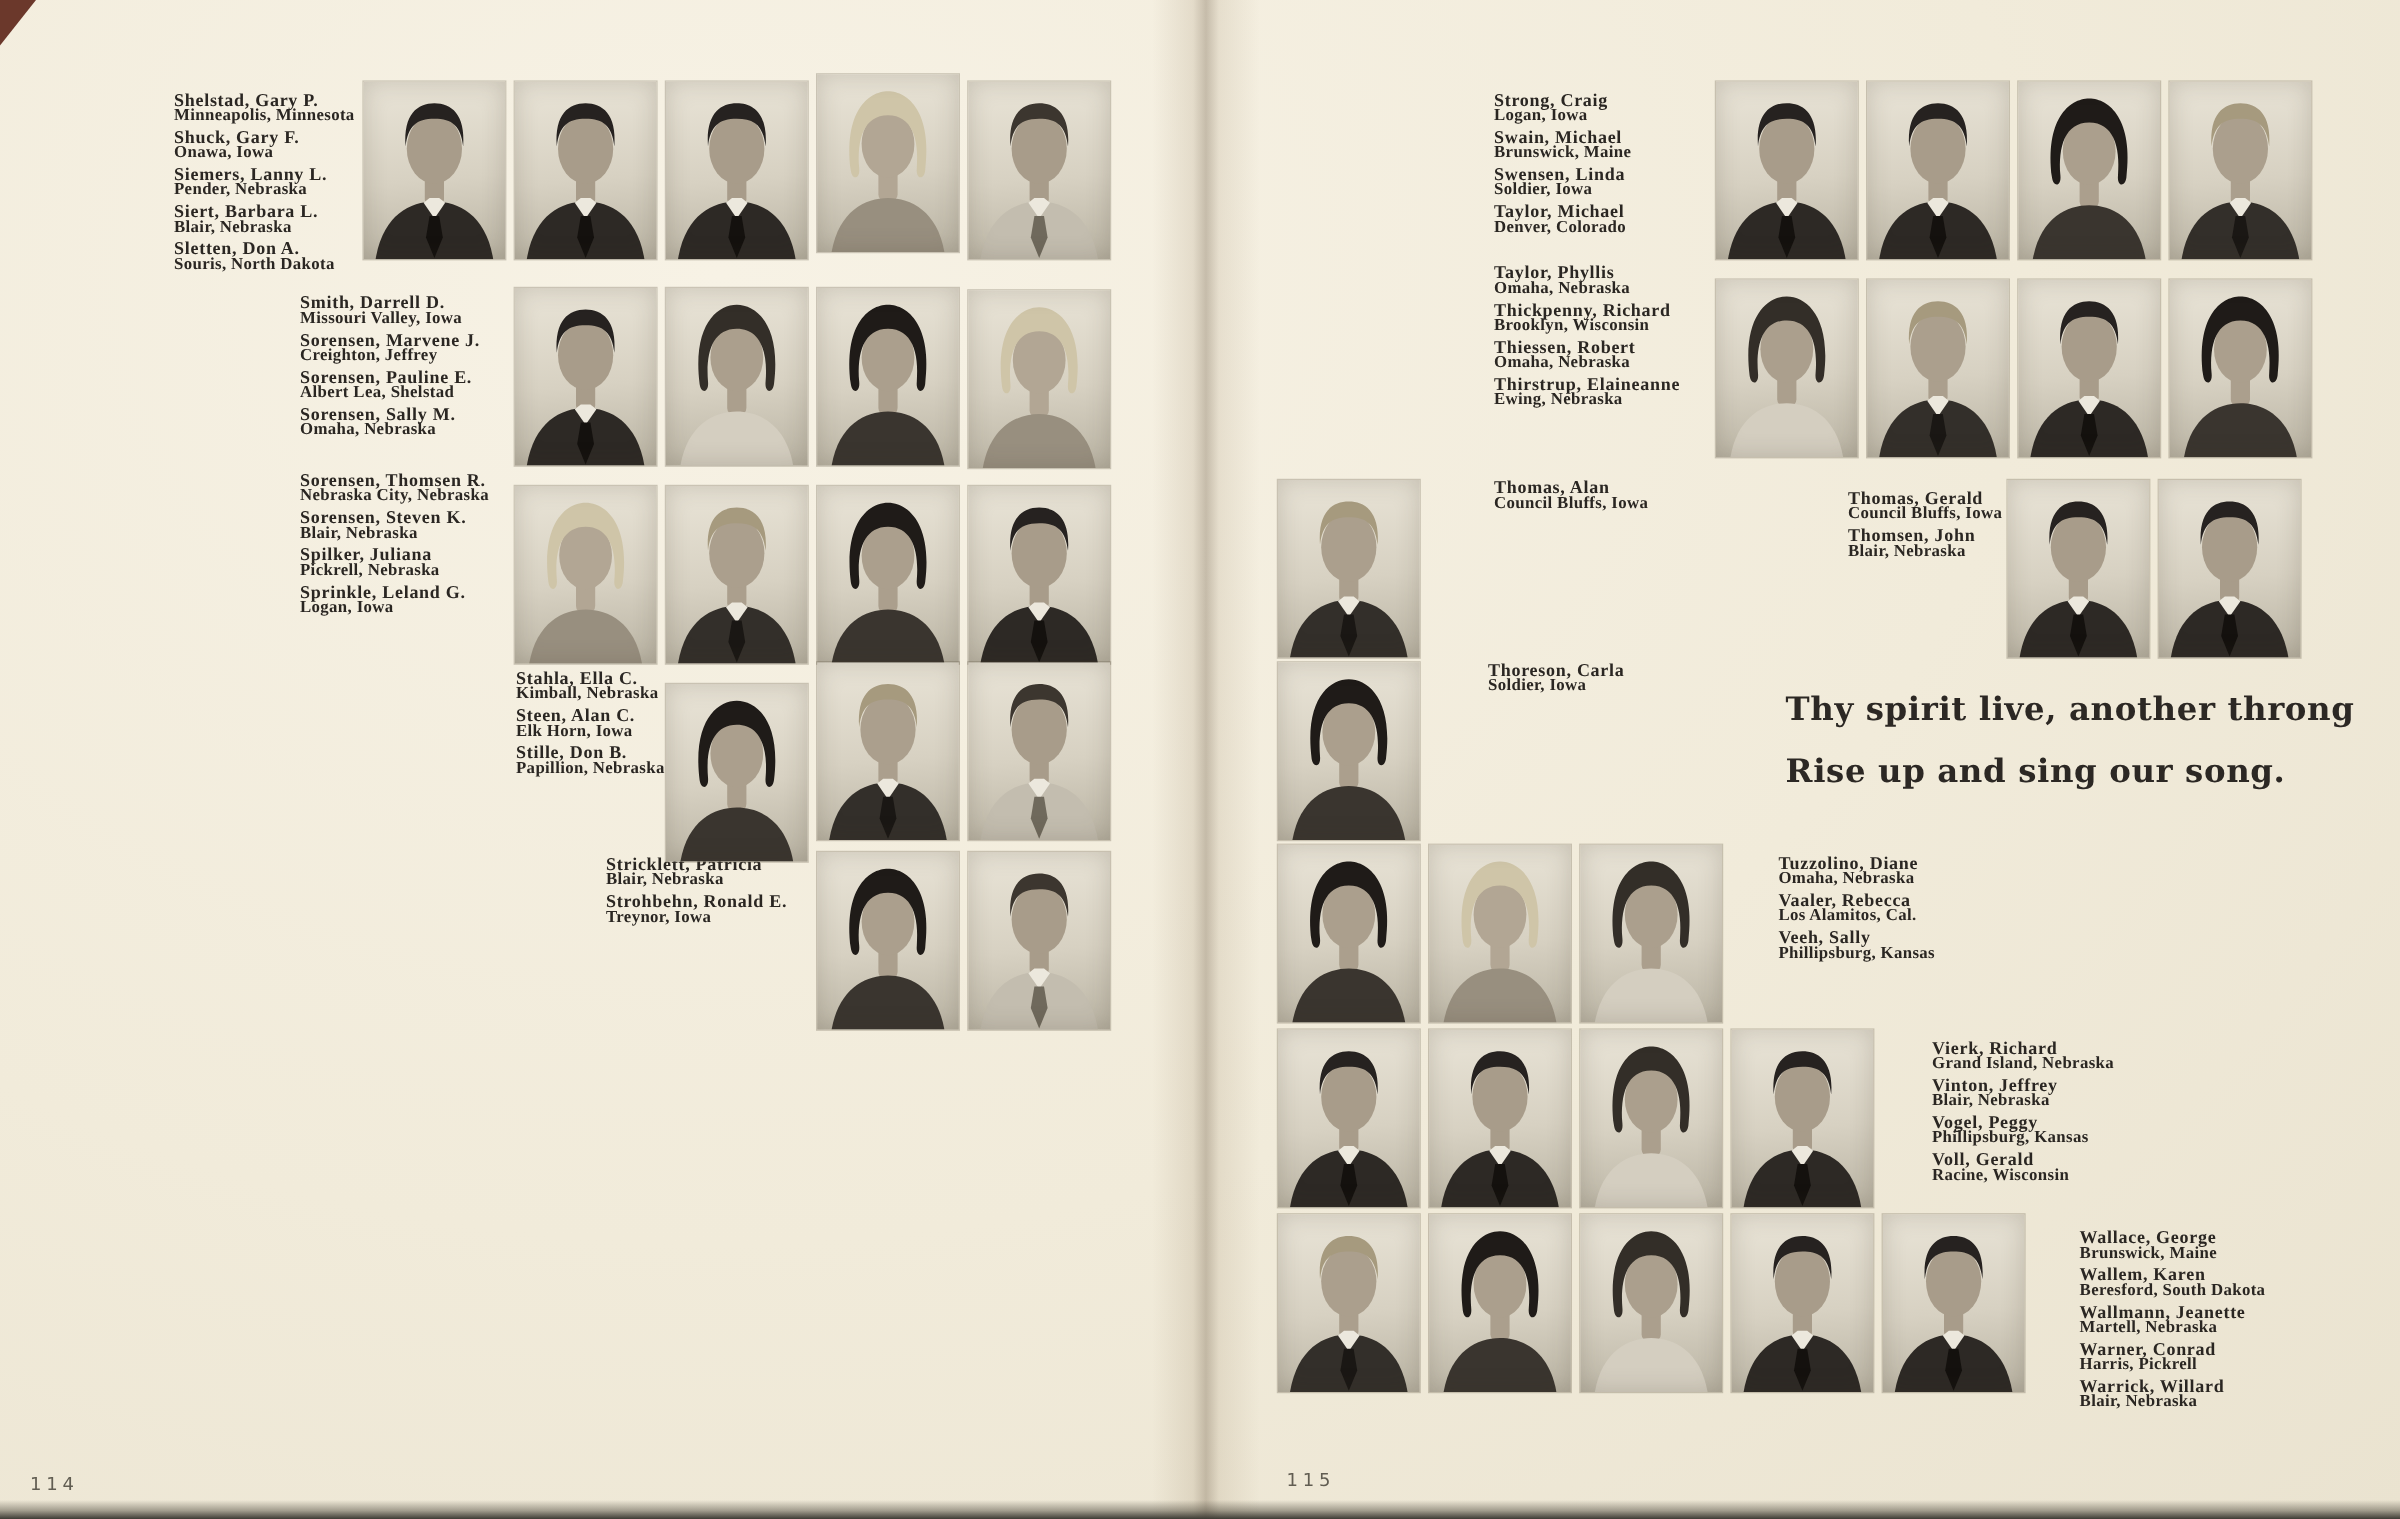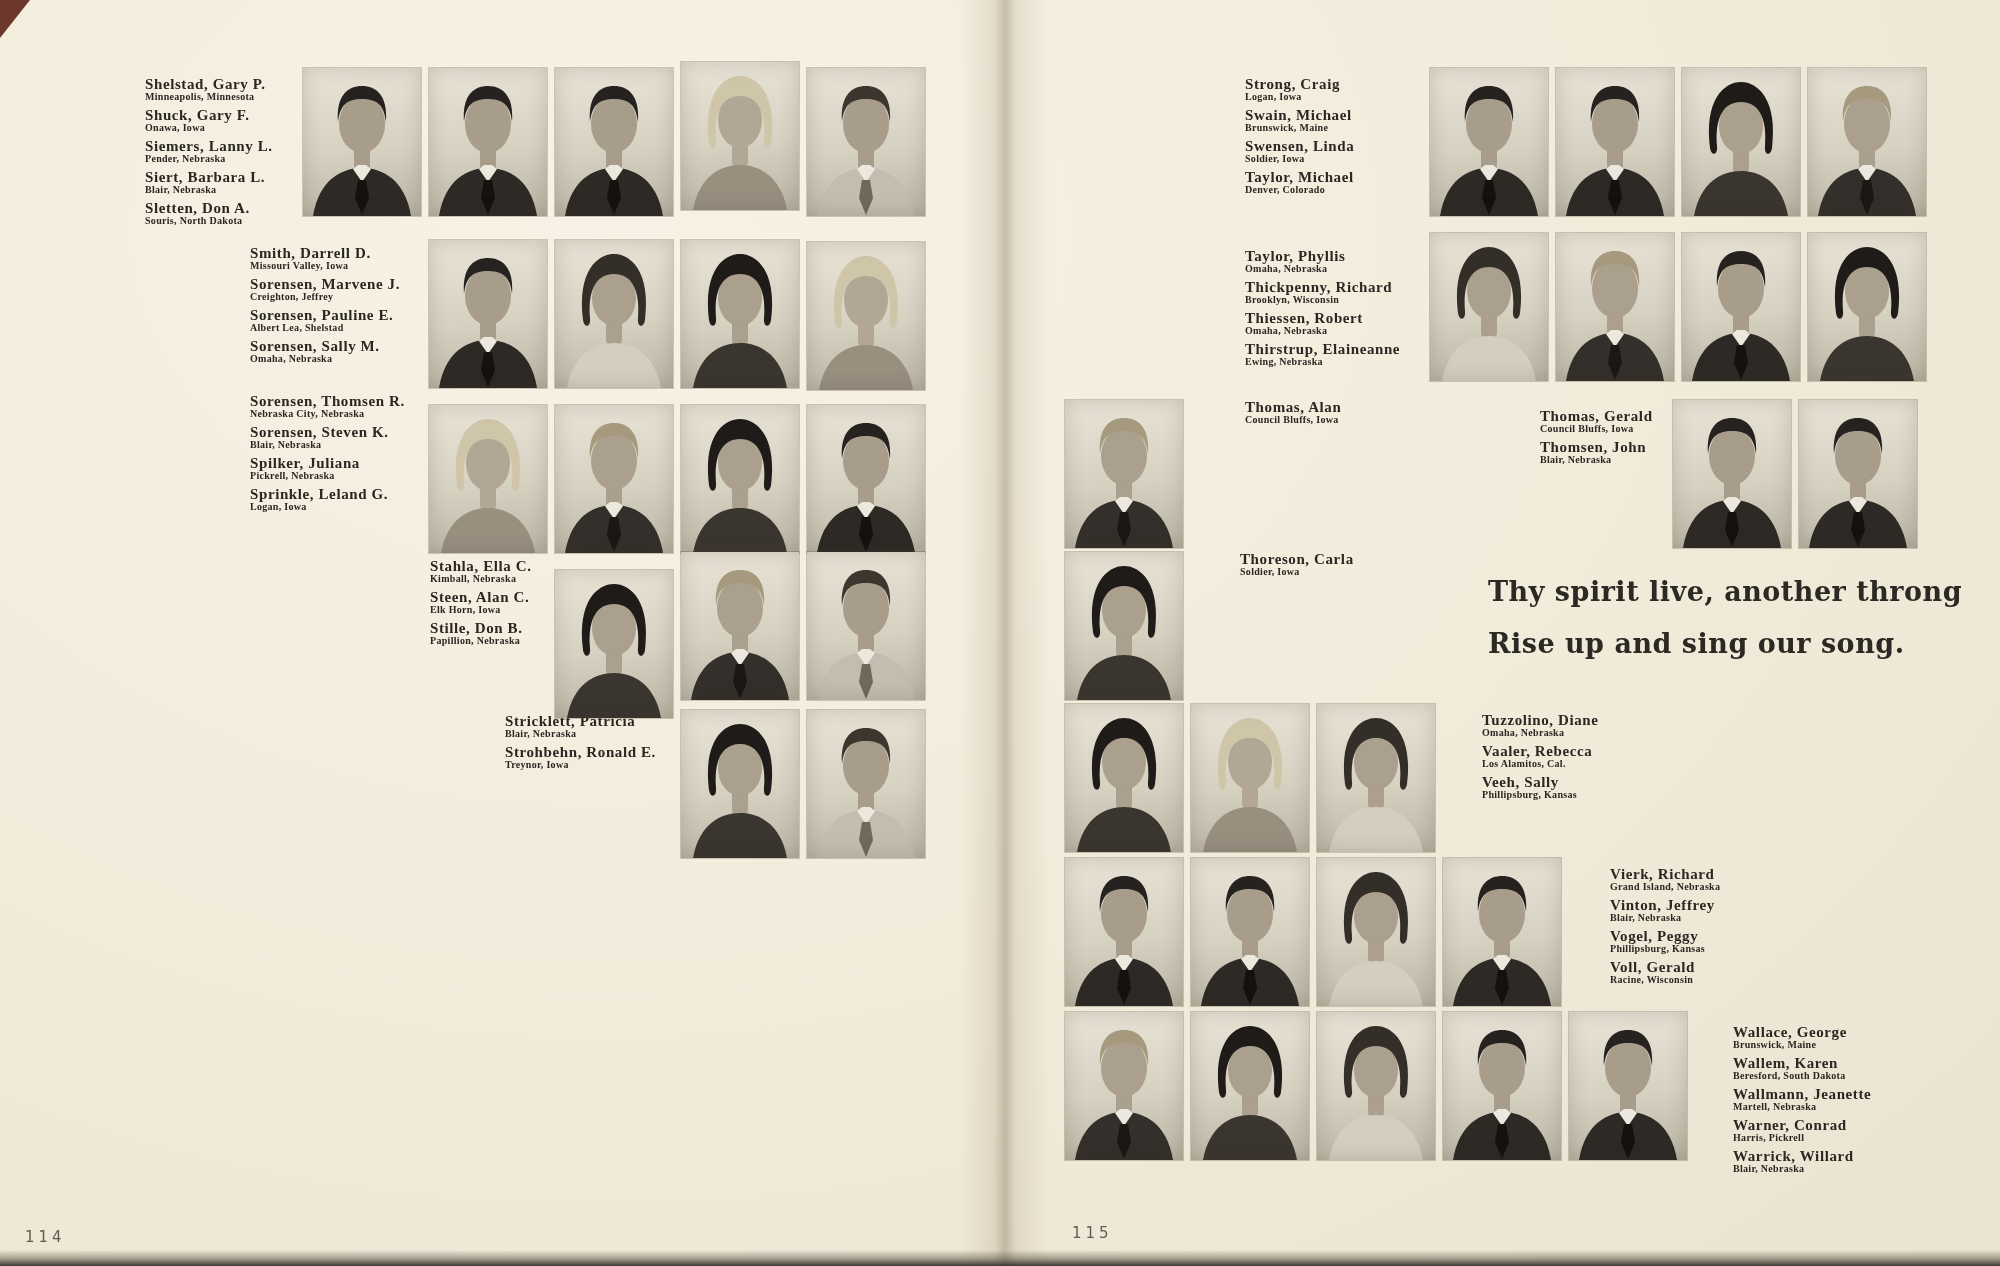--- a/index.html
+++ b/index.html
@@ -25,21 +25,21 @@
                rgba(90,70,45,.30) 50%, rgba(125,100,65,.12) 62%, rgba(120,95,60,0) 100%);
   }
   .bottom-edge{
     position:absolute;left:0;right:0;top:1250px;height:16px;
     background:linear-gradient(180deg, rgba(80,75,60,0) 0%, rgba(70,66,54,.45) 55%, #3c3a33 100%);
   }
   
   .grp{position:absolute;color:#2a2622;}
   .entry{margin-bottom:5px;white-space:nowrap;font-family:Liberation Serif, serif;}
   .nm{font-size:15px;line-height:16px;font-weight:bold;letter-spacing:.6px;}
-  .ht{font-size:10px;line-height:10px;font-weight:bold;letter-spacing:.3px;}
+  .ht{font-size:14px;line-height:10px;font-weight:bold;letter-spacing:.3px;}
   
   .quote{position:absolute;color:#2c2824;font-weight:bold;font-size:27px;
          letter-spacing:.5px;white-space:nowrap;}
   
   .pagenum{position:absolute;font-family:"DejaVu Sans","Liberation Sans",sans-serif;
            font-size:15px;letter-spacing:4px;color:#615d52;}
   
   .p{
     position:absolute;width:118px;height:148px;
     background:linear-gradient(175deg,#e9e4d7 0%,#d7d1c2 55%,#bab4a4 100%);
@@ -283,21 +283,21 @@
       <div class="entry">
           <div class="nm">Swensen, Linda</div>
           <div class="ht">Soldier, Iowa</div>
         </div>
       <div class="entry">
           <div class="nm">Taylor, Michael</div>
           <div class="ht">Denver, Colorado</div>
         </div>
     </div>
 
-    <div class="grp" style="left:1245px;top:248px">
+    <div class="grp" style="left:1245px;top:220px">
       <div class="entry">
           <div class="nm">Taylor, Phyllis</div>
           <div class="ht">Omaha, Nebraska</div>
         </div>
       <div class="entry">
           <div class="nm">Thickpenny, Richard</div>
           <div class="ht">Brooklyn, Wisconsin</div>
         </div>
       <div class="entry">
           <div class="nm">Thiessen, Robert</div>

